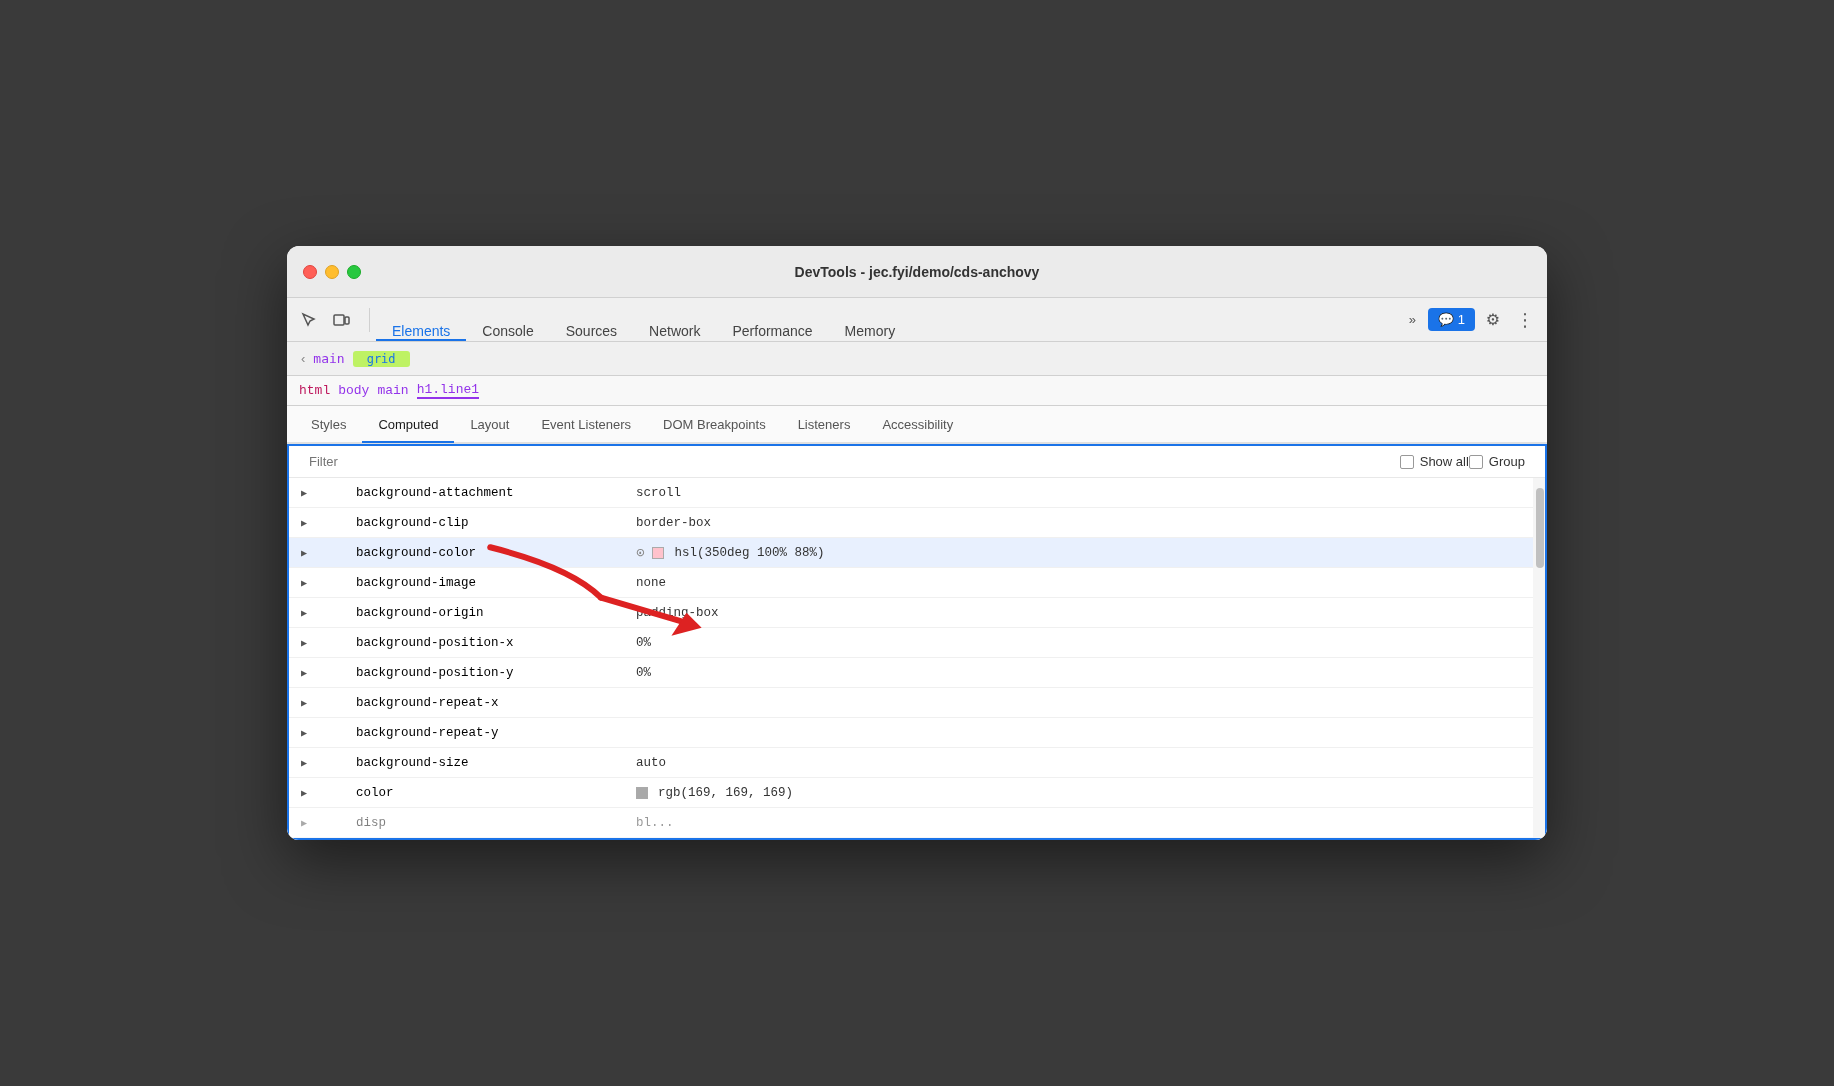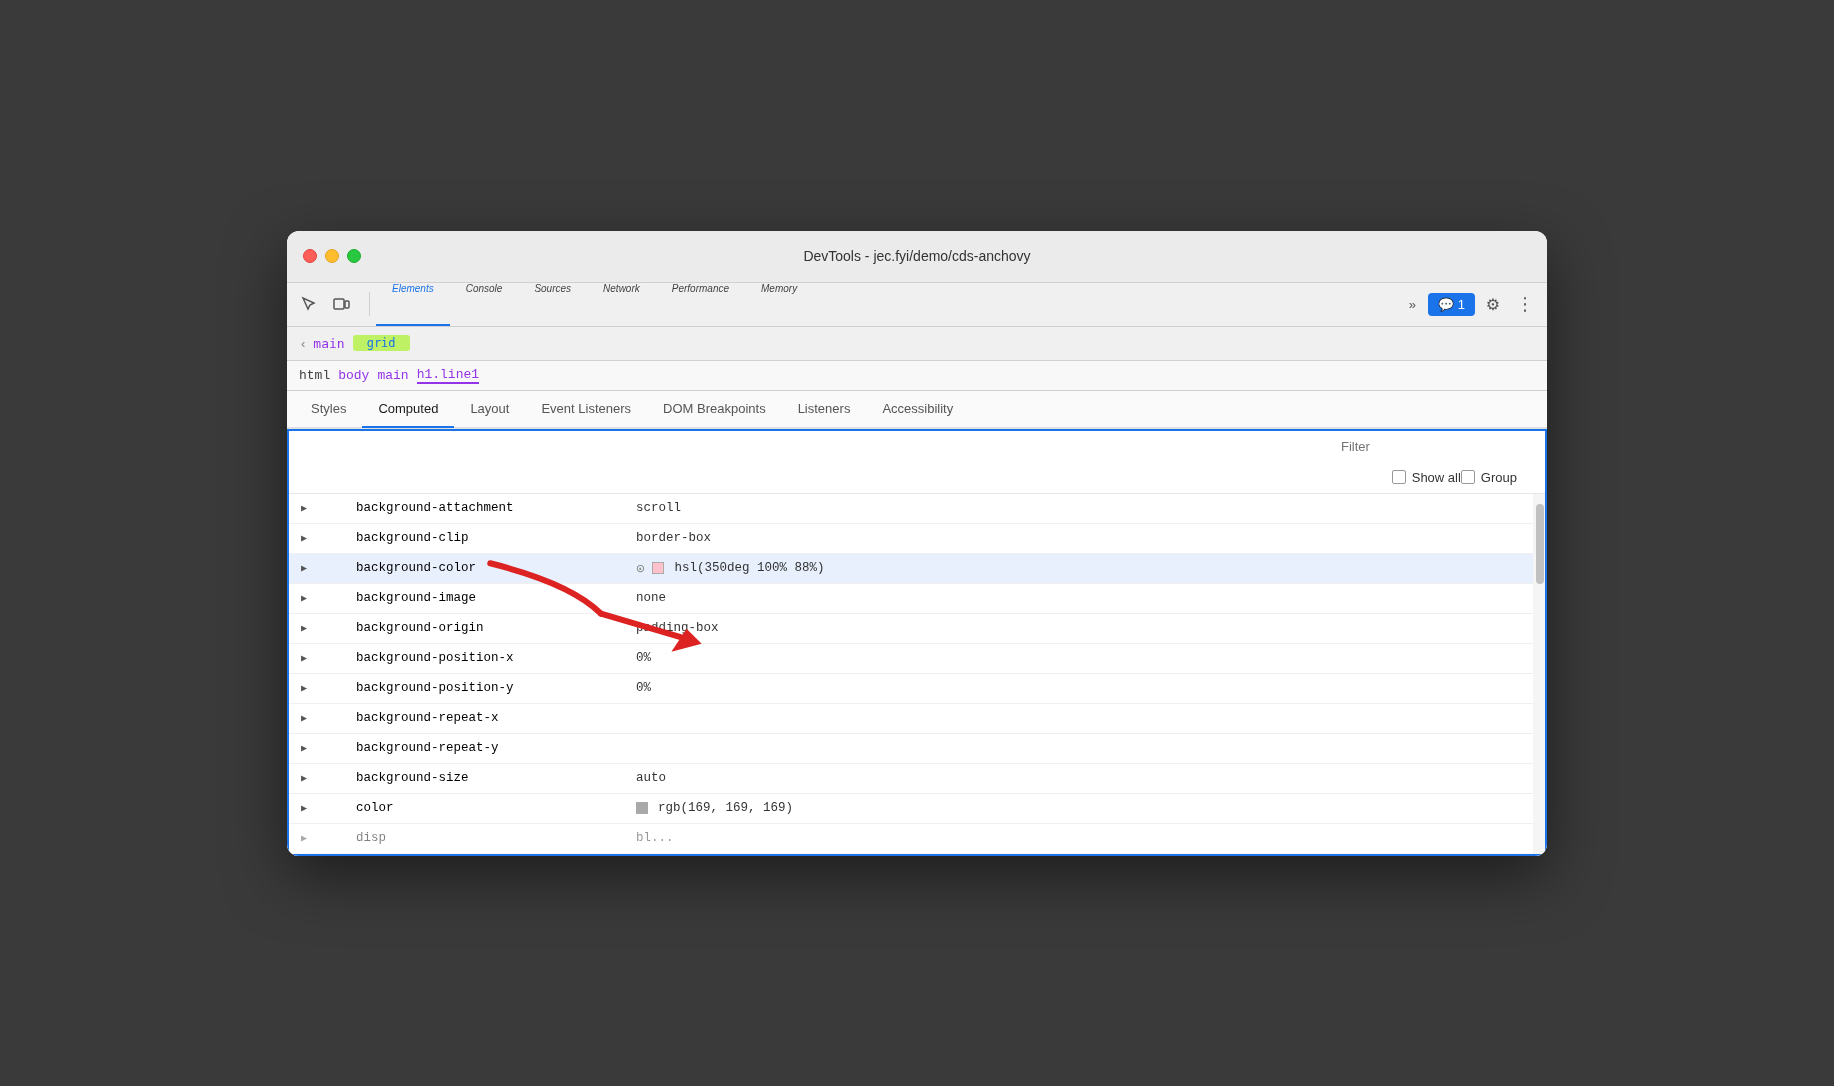--- a/index.html
+++ b/index.html
@@ -41,21 +41,21 @@
       border-radius: 50%;
     }
     .tl-red { background: #ff5f57; border: 1px solid #e0443e; }
     .tl-yellow { background: #ffbd2e; border: 1px solid #dfa123; }
     .tl-green { background: #28c840; border: 1px solid #1aac29; }
     .window-title {
       position: absolute;
       left: 50%;
       transform: translateX(-50%);
       font-size: 14px;
-      font-weight: 400;
+      font-weight: 700;
       color: #333;
     }
 
     
     .devtools-toolbar {
       background: #f0f0f0;
       border-bottom: 1px solid #d0d0d0;
       display: flex;
       align-items: center;
       padding: 0 8px;
@@ -87,27 +87,26 @@
     .tabs-nav {
       display: flex;
       align-items: center;
       flex: 1;
       height: 100%;
     }
     .tab-item {
       padding: 0 16px;
       height: 100%;
       display: flex;
-      align-items: flex-start;
-      font-size: 10px;
+      align-items: flex-end;
+      font-size: 14px;
       color: #444;
       cursor: pointer;
       border-bottom: 2px solid transparent;
       white-space: nowrap;
-      font-style: italic;
     }
     .tab-item.active {
       border-bottom: 2px solid #1a73e8;
       color: #1a73e8;
     }
     .toolbar-right {
       display: flex;
       align-items: center;
       gap: 4px;
     }
@@ -225,25 +224,24 @@
     
     .computed-panel {
       background: white;
       border: 2px solid #1a73e8;
       margin: 0;
     }
 
     
     .filter-row {
       display: flex;
-      align-items: flex-end;
-      padding: 8px 28px;
+      align-items: flex-start;
+      padding: 8px 20px;
       border-bottom: 1px solid #e8e8e8;
       gap: 16px;
-      flex-direction: column;
     }
     .filter-input {
       flex: 1;
       border: none;
       outline: none;
       font-size: 13px;
       color: #888;
       background: transparent;
     }
     .filter-right {
@@ -399,21 +397,21 @@
 
   <div class="breadcrumb-row">
     <span class="breadcrumb-arrow">‹</span>
     <span style="width:6px"></span>
     <span class="breadcrumb-item" style="color:#9333ea; font-family: monospace; font-size:13px;">main</span>
     <span style="width:4px"></span>
     <span class="breadcrumb-badge" style="background:#bef264; color:#1a73e8; padding:1px 14px; border-radius:3px; font-size:12px; font-family:monospace;">grid</span>
   </div>
 
   <div class="element-path">
-    <span class="path-item" style="color:#404040;">html</span>
+    <span class="path-item" style="color:#be185d;">html</span>
     <span class="path-sep"> </span>
     <span class="path-item" style="color:#9333ea;">body</span>
     <span class="path-sep"> </span>
     <span class="path-item" style="color:#9333ea;">main</span>
     <span class="path-sep"> </span>
     <span class="path-item" style="color:#9333ea; border-bottom: 2px solid #9333ea;">h1.line1</span>
   </div>
 
   <div class="sub-tabs">
     <div class="sub-tab">

